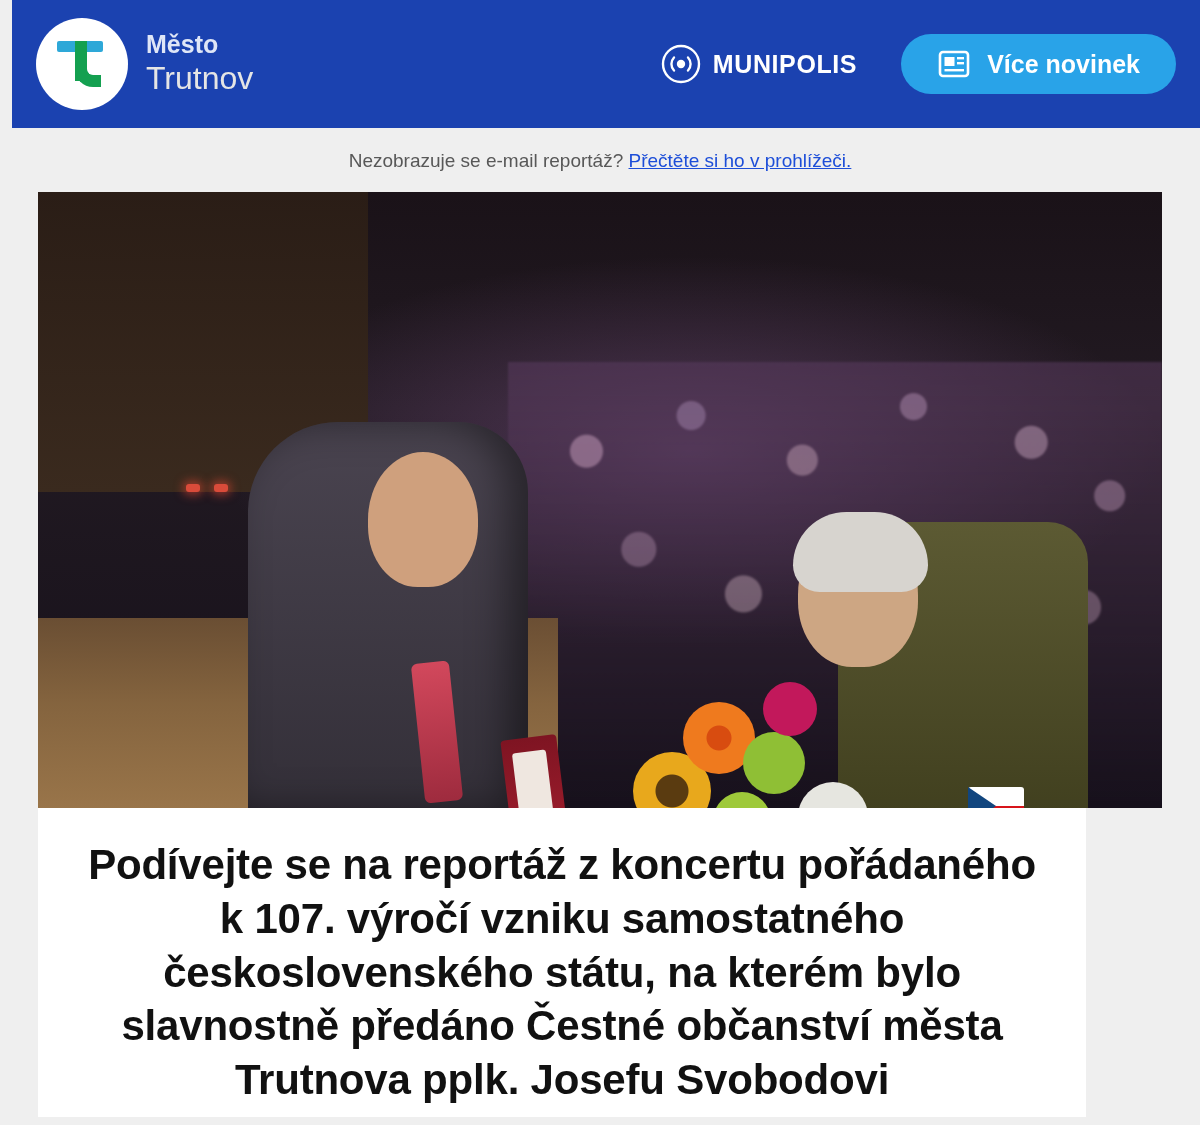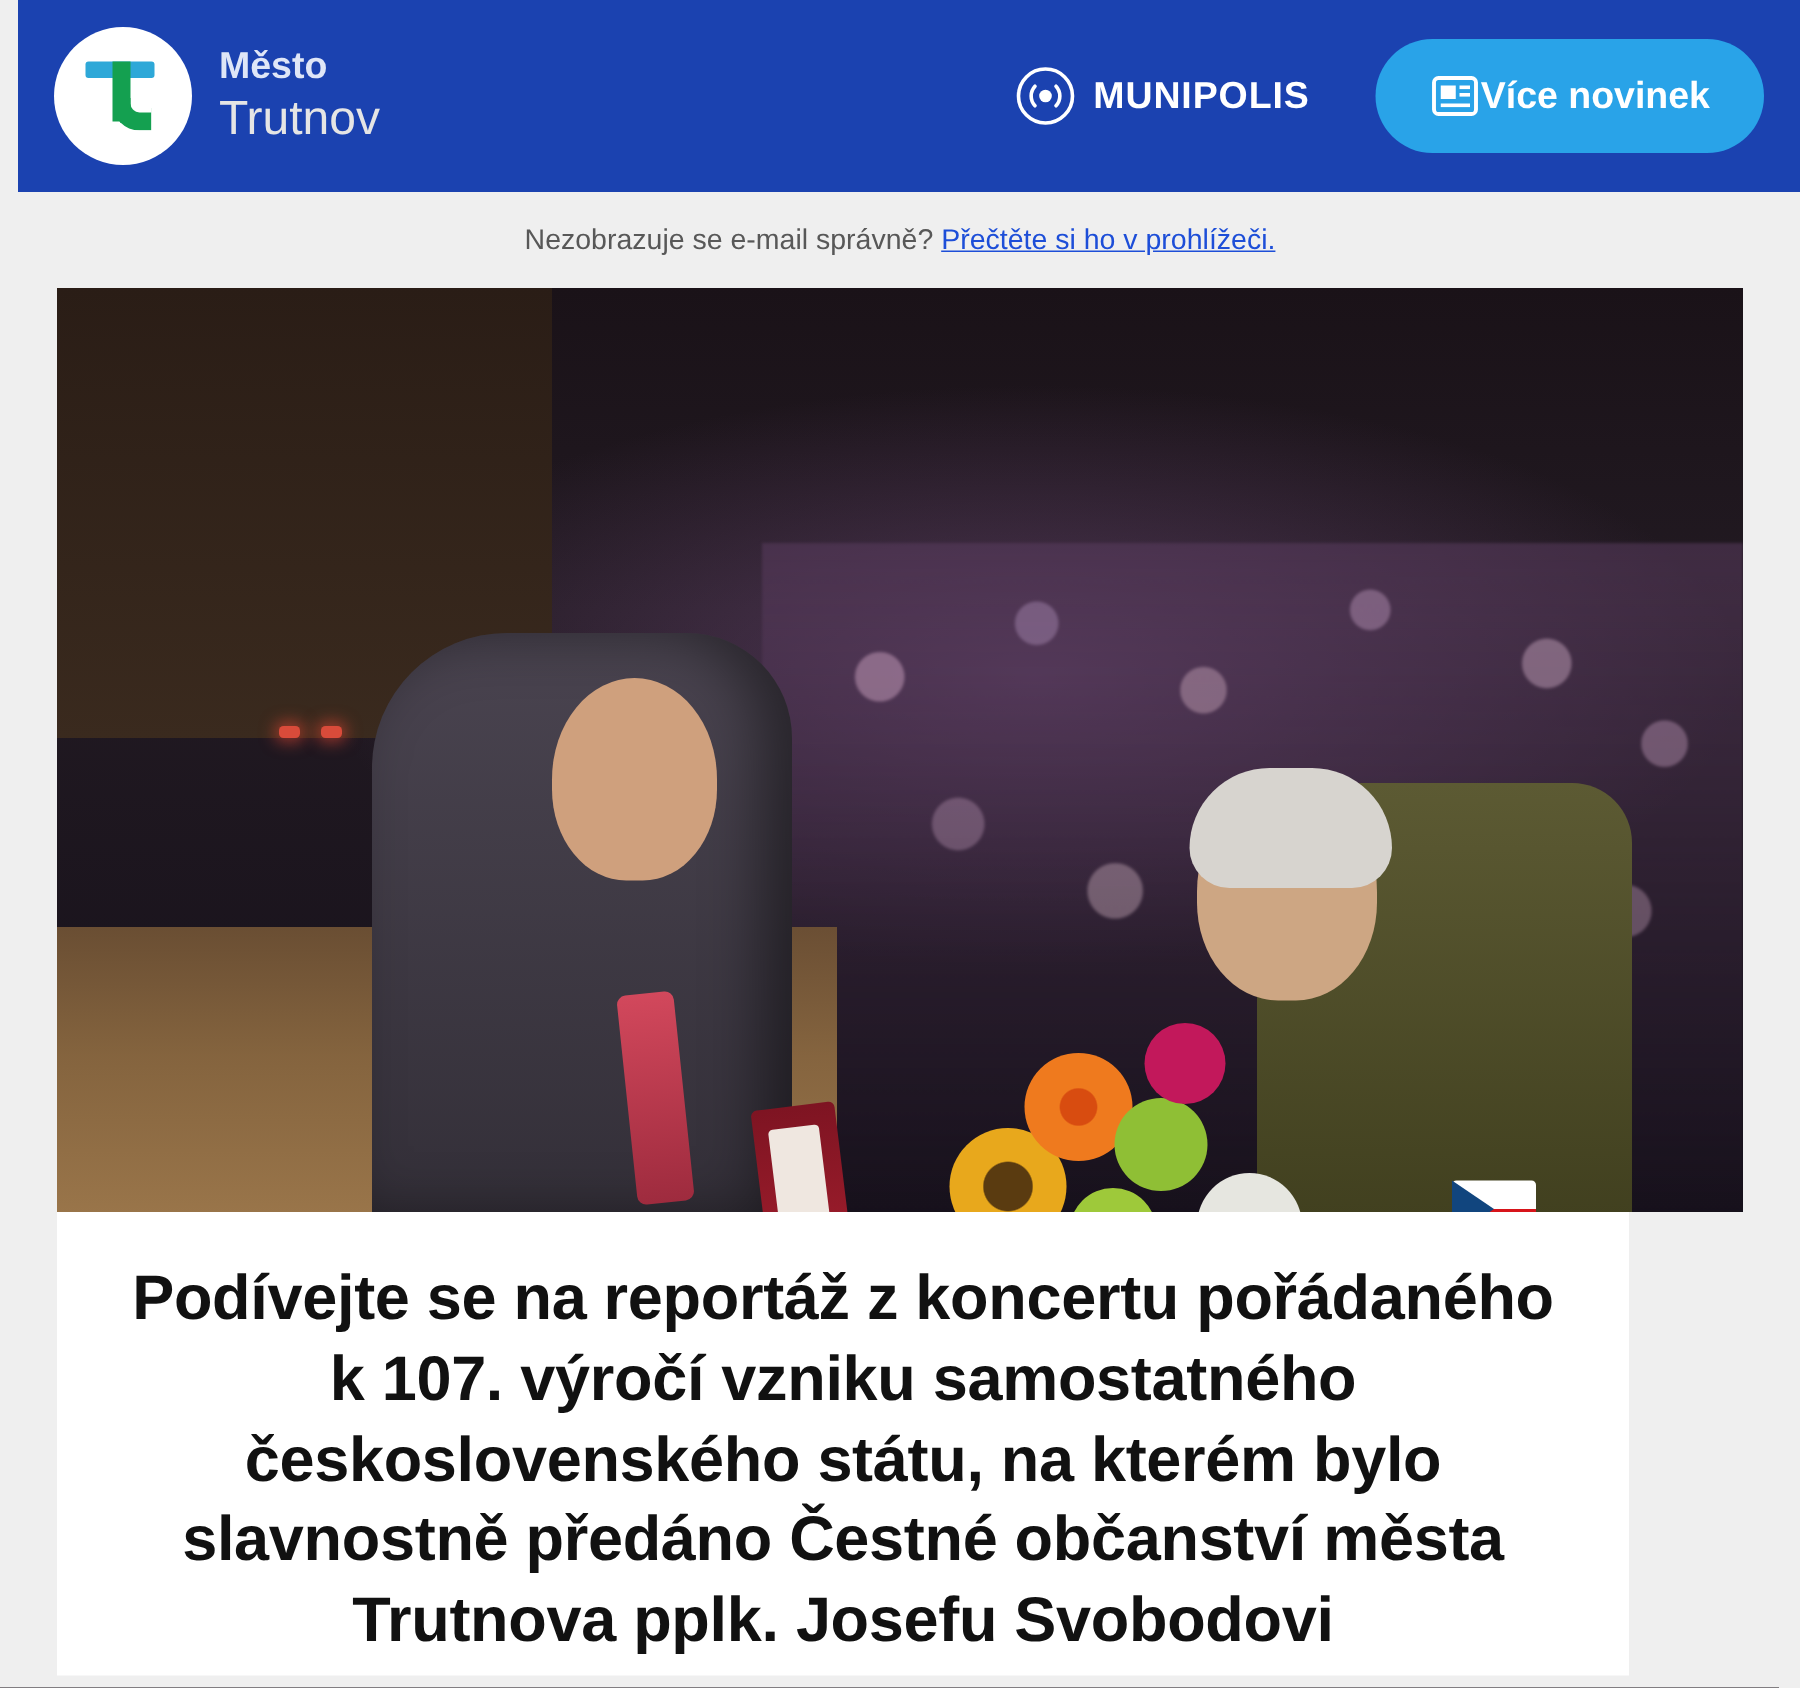--- a/index.html
+++ b/index.html
@@ -106,24 +106,24 @@
     font-size: 25px;
     font-weight: bold;
     letter-spacing: 0.6px;
   }
   .mp-icon svg { display: block; }
 
   .news-button {
     background: #29a3e8;
     color: #ffffff;
     border-radius: 40px;
-    height: 76px;
-    display: flex;
-    align-items: center;
-    gap: 0;
+    height: 60px;
+    display: flex;
+    align-items: center;
+    gap: 16px;
     padding: 0 36px;
     box-sizing: border-box;
     cursor: pointer;
     border: none;
     font-family: "Liberation Sans", sans-serif;
   }
   .news-button .btn-label {
     font-size: 25px;
     font-weight: bold;
     white-space: nowrap;
@@ -354,21 +354,21 @@
           <rect x="20" y="15" width="7" height="2.4" fill="#ffffff"></rect>
           <rect x="7.5" y="22" width="19.5" height="2.4" fill="#ffffff"></rect>
         </svg>
       </span>
       <span class="btn-label">Více novinek</span>
     </button>
   </div>
 </div>
 
 <div class="notice">
-  <span>Nezobrazuje se e-mail správně?</span>
+  <span>Nezobrazuje se e-mail reportáž?</span>
   <a href="#">Přečtěte si ho v prohlížeči.</a>
 </div>
 
 <div class="content">
 
   <div class="hero">
     <div class="backdrop"></div>
     <div class="wall"></div>
     <div class="lamp" style="left:148px; top:292px;"></div>
     <div class="lamp" style="left:176px; top:292px;"></div>

